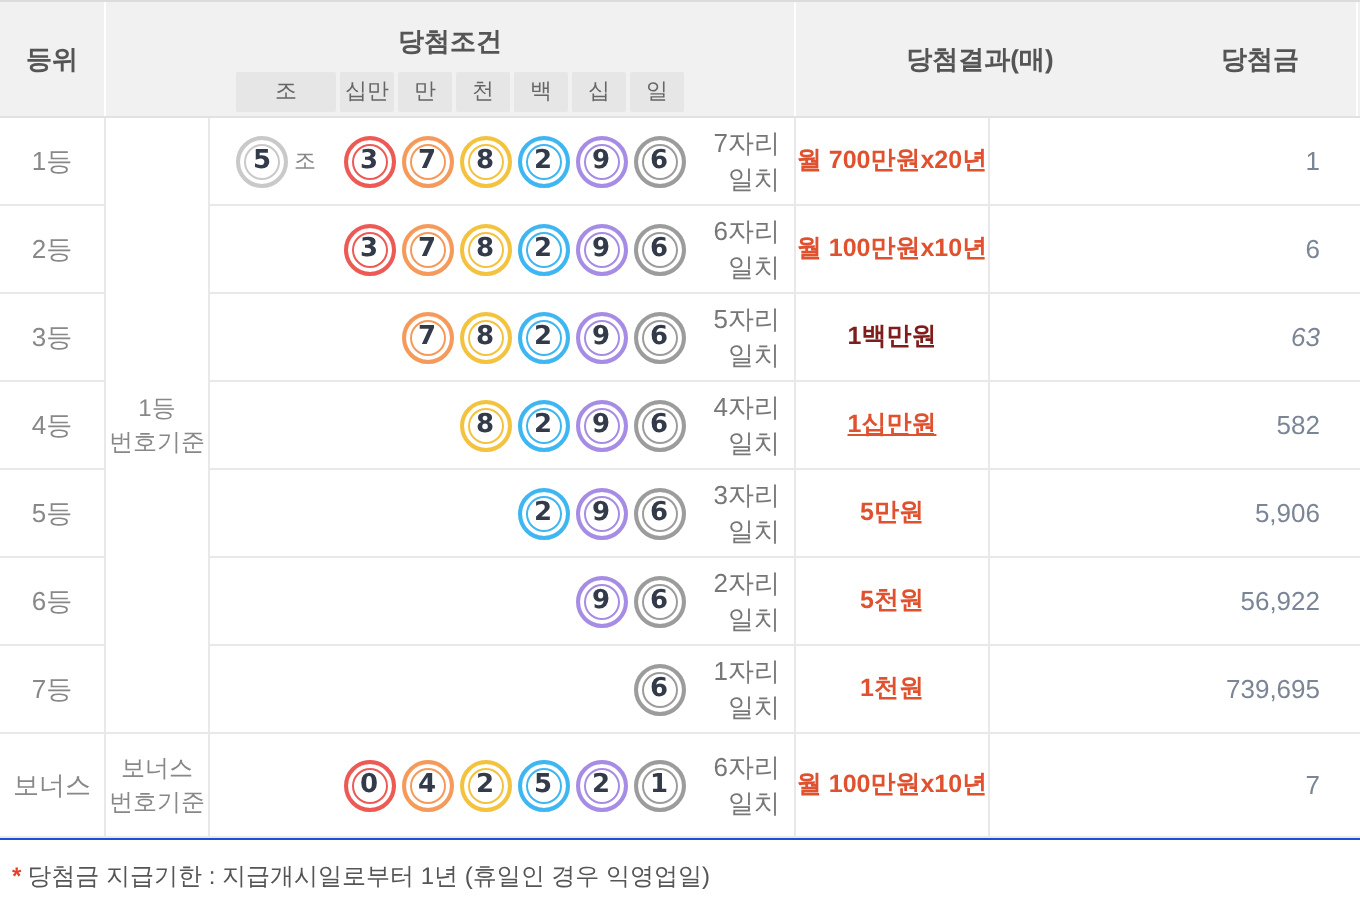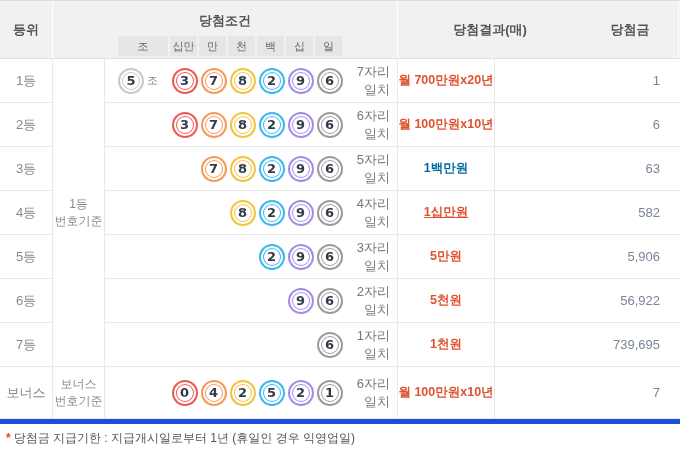--- a/index.html
+++ b/index.html
@@ -3,21 +3,21 @@
 <meta charset="utf-8">
 <style>
   html,body{margin:0;padding:0;}
   body{
     width:680px;height:450px;background:#fff;overflow:hidden;position:relative;
     font-family:"Liberation Sans","DejaVu Sans",sans-serif;
     -webkit-font-smoothing:antialiased;
   }
   .table{
     position:absolute;left:0;top:0;width:680px;
-    border-top:1px solid #dcdcdc;border-bottom:5px solid #1d4ed8;
+    border-top:1px solid #dcdcdc;border-bottom:1px solid #1d4ed8;
     box-sizing:border-box;
   }
   
   .thead{display:flex;height:57px;background:#f1f1f1;border-bottom:1px solid #e2e2e2;}
   .th{box-sizing:border-box;border-right:1px solid #ffffff;color:#555;
       font-size:13px;font-weight:bold;display:flex;align-items:center;justify-content:center;}
   .th-rank{width:53px;}
   .th-cond{width:345px;position:relative;display:block;}
   .th-cond .cond-title{display:block;text-align:center;padding-top:11px;}
   .th-prize{width:97px;}
@@ -159,22 +159,22 @@
           </div>
           <div class="slot">
             <div class="ball" style="border: 2px solid rgb(166, 140, 228); box-shadow: rgb(255, 255, 255) 0px 0px 0px 2px inset, rgb(166, 140, 228) 0px 0px 0px 3px inset;">9</div>
           </div>
           <div class="slot">
             <div class="ball" style="border: 2px solid rgb(156, 156, 156); box-shadow: rgb(255, 255, 255) 0px 0px 0px 2px inset, rgb(156, 156, 156) 0px 0px 0px 3px inset;">6</div>
           </div>
         </div>
         <span class="match-text">5자리 일치</span>
       </div>
-      <div class="td td-prize" style="grid-area: 3 / 4; color: #0369a1;">1백만원</div>
-      <div class="td td-result" style="grid-area: 3 / 5;">63</div>
+      <div class="td td-prize" style="grid-area: 3 / 4; color: #7f1d1d;">1백만원</div>
+      <div class="td td-result" style="grid-area: 3 / 5; font-style: italic;">63</div>
       <div class="td td-rank" style="grid-area: 4 / 1;">4등</div>
       <div class="td td-cond" style="grid-area: 4 / 3;">
         <div class="ball-grid">
           <div class="slot slot-jo"></div>
           <div class="slot"></div>
           <div class="slot"></div>
           <div class="slot">
             <div class="ball" style="border: 2px solid rgb(243, 195, 63); box-shadow: rgb(255, 255, 255) 0px 0px 0px 2px inset, rgb(243, 195, 63) 0px 0px 0px 3px inset;">8</div>
           </div>
           <div class="slot">

